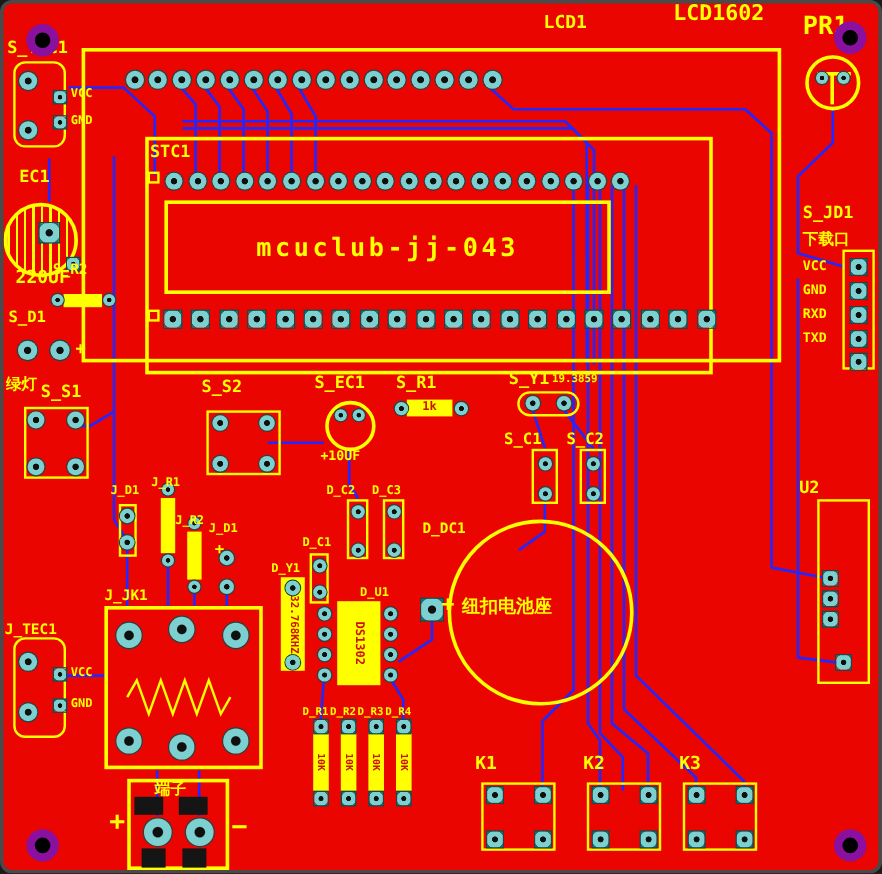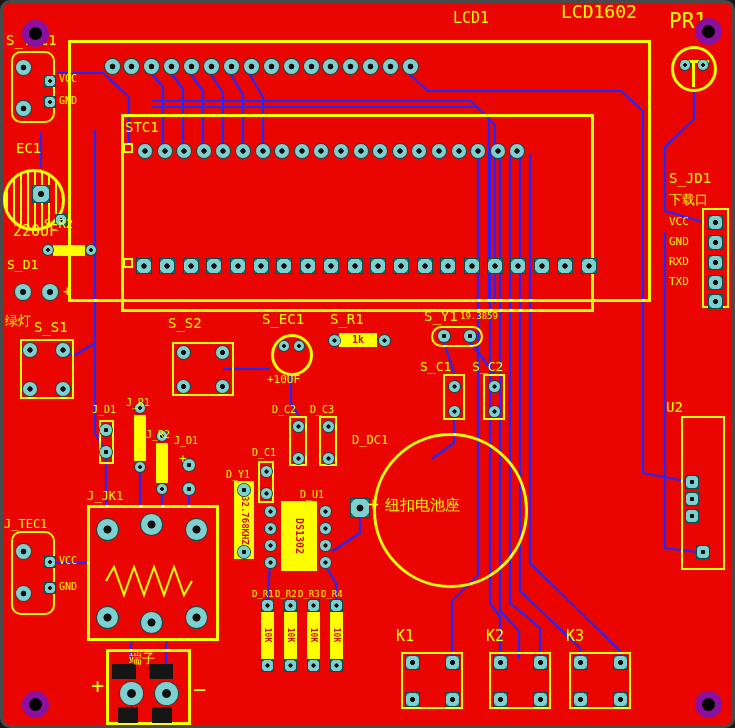--- a/index.html
+++ b/index.html
@@ -1,19 +1,19 @@
 <!DOCTYPE html>
 <html><head>
 <meta charset="utf-8">
 <style>
 *{margin:0;padding:0;box-sizing:border-box}
 html,body{background:#1a1a1a}
 body{font-family:"DejaVu Sans Mono","Liberation Mono",monospace}
 #board{position:relative;width:735px;height:728px;background:#ea0500;border:3px solid #4a4a4a;border-radius:10px;overflow:hidden}
-.lbl{position:absolute;color:#ffff00;font-weight:normal;white-space:nowrap;line-height:1;font-family:"DejaVu Sans Mono",monospace}
+.lbl{position:absolute;color:#ffff00;font-weight:bold;white-space:nowrap;line-height:1;font-family:"DejaVu Sans Mono",monospace}
 .out{position:absolute;border:2px solid #ffff00;background:transparent}
 .fill{position:absolute;background:#ffff00;display:flex;align-items:center;justify-content:center}
 .vtxt{color:#cc1100;font-weight:bold;transform:rotate(90deg);white-space:nowrap;line-height:1}
 .htxt{color:#cc1100;font-weight:bold;white-space:nowrap;line-height:1}
 .pad-c,.pad-s{position:absolute;background:radial-gradient(circle,#101010 0 24%,#7dd0d0 30% 76%,#246d6d 80% 100%);box-shadow:0 0 0 1px #0c4c4c}
 .pad-c{border-radius:50%}
 .corner{position:absolute;width:27px;height:27px;border-radius:50%;background:#000;border:7px solid #8a10a0}
 svg.traces{position:absolute;left:0;top:0;pointer-events:none}
 .blk{position:absolute;background:#151515}
 </style>
@@ -59,20 +59,23 @@
       <path d="M52,560 L84,560"></path>
       <path d="M163,676 L163,640"></path>
       <path d="M128,676 L128,640"></path>
       <path d="M38,130 L38,164"></path>
     </g>
     <path d="M103,578 L111,564 L121,592 L131,564 L141,592 L151,564 L161,592 L171,564 L181,592 L189,578" stroke="#ffff00" stroke-width="2" fill="none"></path>
   </svg>
 
   <div class="out" style="left:65px;top:37px;width:583px;height:262px;border-width:3px"></div>
   <div class="out" style="left:118px;top:111px;width:473px;height:198px;border-width:3px"></div>
+  <div class="out" style="left:134px;top:164px;width:372px;height:78px;border-width:3px;display:flex;align-items:center;justify-content:center">
+    <span class="lbl" style="position:static;font-size:21px;letter-spacing:3px">mcuclub-jj-043</span>
+  </div>
   <div class="out" style="left:120px;top:140px;width:10px;height:10px"></div>
   <div class="out" style="left:120px;top:255px;width:10px;height:10px"></div>
 
   <div class="out" style="left:668px;top:43px;width:46px;height:46px;border-radius:50%;border-width:3px"></div>
   <div class="fill" style="left:678px;top:57px;width:28px;height:3px"></div>
   <div class="fill" style="left:689px;top:57px;width:3px;height:27px"></div>
 
   <div class="out" style="left:8px;top:48px;width:44px;height:72px;border-radius:10px"></div>
 
   <div class="out" style="left:0px;top:166px;width:62px;height:62px;border-radius:50%;border-width:3px;background:repeating-linear-gradient(90deg,#ffff00 0 2px,transparent 2px 7px)"></div>

